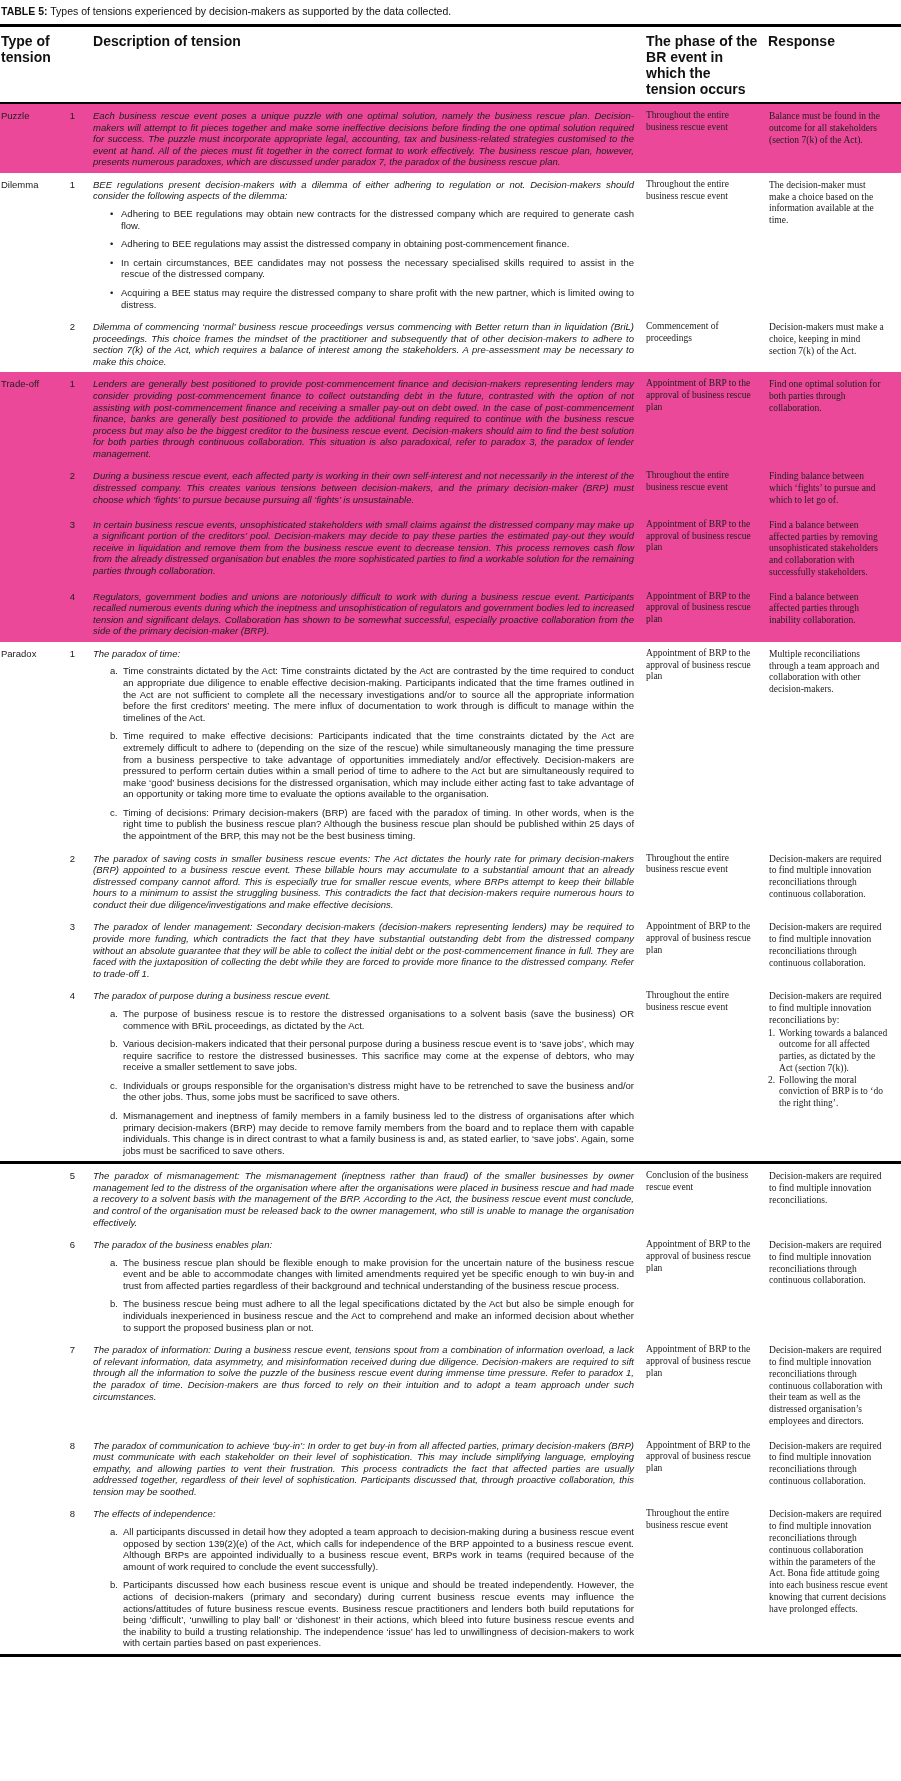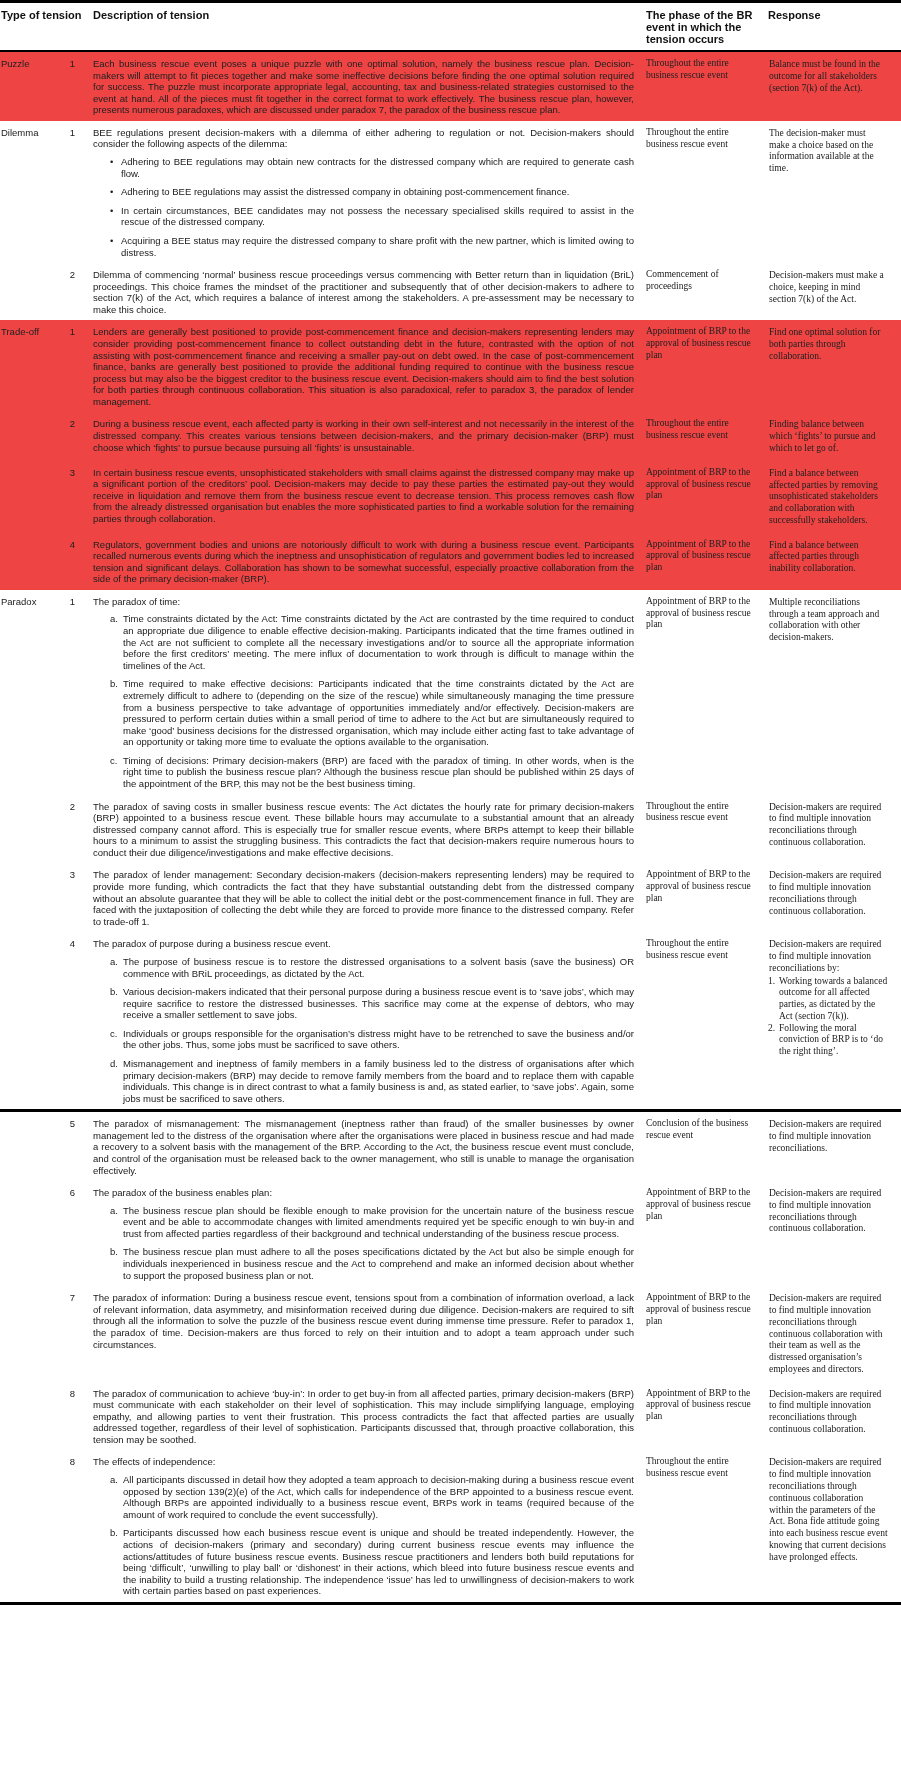--- a/index.html
+++ b/index.html
@@ -1,45 +1,46 @@
 <!DOCTYPE html>
 <html><head>
 <meta charset="utf-8">
 <style>
   html,body{margin:0;padding:0;background:#fff;}
   .page{width:901px;font-family:"Liberation Sans",sans-serif;color:#202020;box-sizing:border-box;}
   .title{font-size:10.5px;padding:5px 3px 7px 1px;color:#111;}
   .title b{font-weight:bold;}
   table.tbl{border-collapse:collapse;table-layout:fixed;width:901px;border-top:3px solid #000;border-bottom:3px solid #000;}
-  thead th{border-bottom:2px solid #000;font-size:11px;font-weight:bold;text-align:left;vertical-align:top;padding:6px 8px 5px 0;color:#111;}
+  thead th{border-bottom:2px solid #000;font-size:14px;font-weight:bold;text-align:left;vertical-align:top;padding:6px 8px 5px 0;color:#111;}
   thead th.c-type{padding-left:1px;}
   tbody td{vertical-align:top;font-size:9.5px;line-height:1.22;padding:6px 12px 5px 0;color:#202020;}
   td.c-type{padding-left:1px;}
   td.c-num{text-align:center;padding-right:0;}
-  .shade{background:#ef4444;}
+  .shade{background:#ec4899;}
   .divider td{border-top:3px solid #000;}
-  .desc p{margin:0 0 6px 0;text-align:justify;}
+  .desc p{margin:0 0 6px 0;text-align:justify;font-style:italic;}
   .desc p:last-child{margin-bottom:0;}
   .lst{margin:0 0 0 17px;}
   .li{display:flex;margin:0 0 7px 0;}
   .li:last-child{margin-bottom:0;}
   .mk{flex:0 0 13px;}
   .mk.bu{flex:0 0 11px;}
   .li .tx{flex:1;text-align:justify;}
   .cell-phase,.cell-resp{line-height:1.24;font-family:Liberation Serif, serif;}
   .resp p{margin:1px;}
   .resp .nlst{margin:0;}
   .resp .nli{display:flex;margin:0;}
   .resp .nmk{flex:0 0 11px;}
   .footnote{font-size:9px;padding:5px 2px 8px 1px;color:#111;}
 </style>
 </head>
 <body>
 
 <div class="page">
+  <div class="title"><b>TABLE 5:</b> <span>Types of tensions experienced by decision-makers as supported by the data collected.</span></div>
 
   <table class="tbl">
     <colgroup>
       <col style="width:52px">
         <col style="width:41px">
         <col style="width:553px">
         <col style="width:122px">
         <col style="width:133px">
     </colgroup>
     <thead>
@@ -248,21 +249,21 @@
           <td class="c-num">6</td>
           <td class="desc">
             <p>The paradox of the business enables plan:</p>
             <div class="lst">
               <div class="li">
                 <span class="mk">a.</span>
                 <span class="tx">The business rescue plan should be flexible enough to make provision for the uncertain nature of the business rescue event and be able to accommodate changes with limited amendments required yet be specific enough to win buy-in and trust from affected parties regardless of their background and technical understanding of the business rescue process.</span>
               </div>
               <div class="li">
                 <span class="mk">b.</span>
-                <span class="tx">The business rescue plan must adhere to all the poses specifications dictated by the Act but also be simple enough for individuals inexperienced in business rescue and the Act to comprehend and make an informed decision about whether to support the proposed business plan or not.</span>
+                <span class="tx">The business rescue being must adhere to all the legal specifications dictated by the Act but also be simple enough for individuals inexperienced in business rescue and the Act to comprehend and make an informed decision about whether to support the proposed business plan or not.</span>
               </div>
             </div>
           </td>
           <td class="cell-phase">Appointment of BRP to the approval of business rescue plan</td>
           <td class="cell-resp resp">
             <p>Decision-makers are required to find multiple innovation reconciliations through continuous collaboration.</p>
           </td>
         </tr>
         <tr>
           <td class="c-type"></td>

